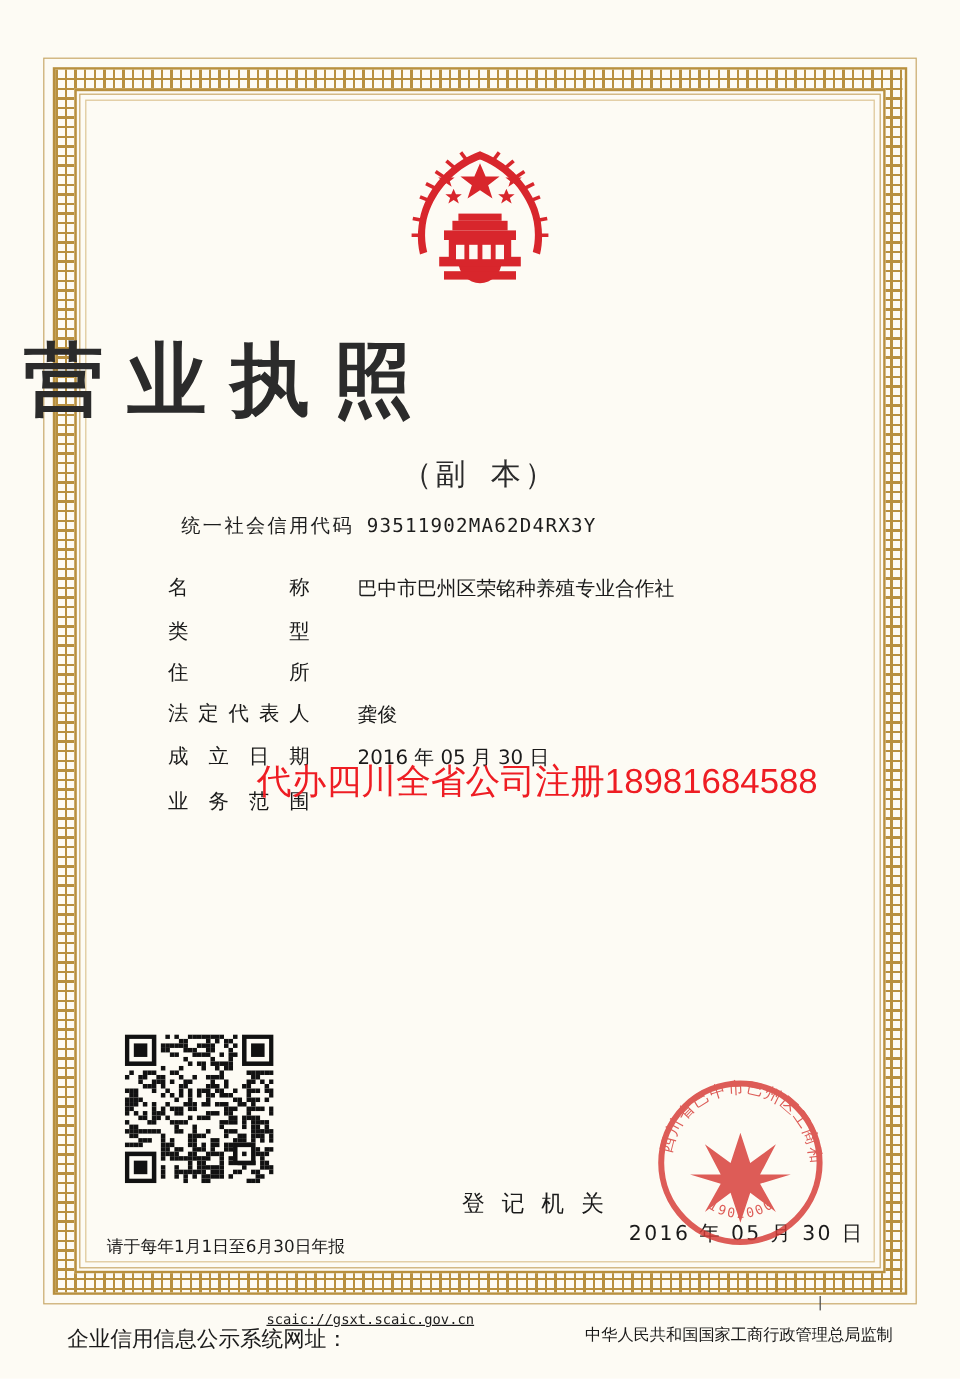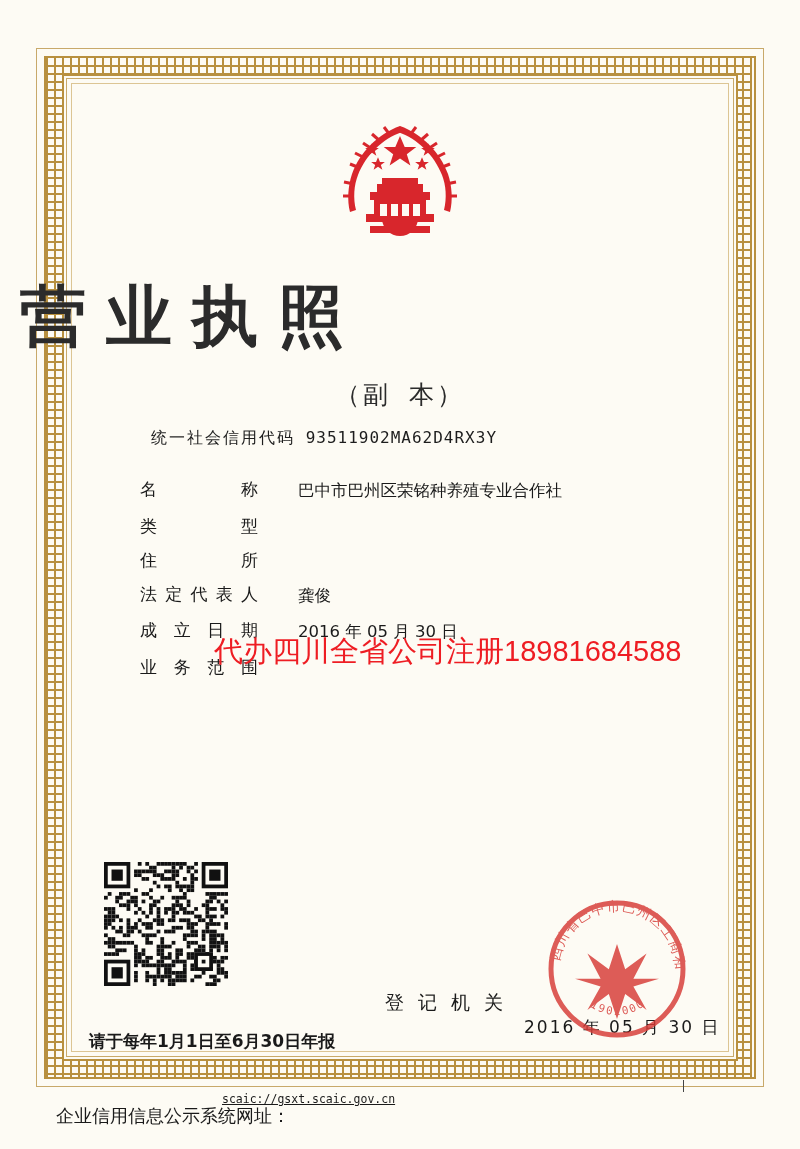--- a/index.html
+++ b/index.html
@@ -183,23 +183,22 @@
     width: 124px;
     height: 124px;
     display: block;
   }
 
   .renew-note {
     position: absolute;
     left: 89px;
     top: 1030px;
     font-family: "DejaVu Sans", "Liberation Sans", sans-serif;
-    font-size: 17px;
+    font-size: 14px;
     color: #1a1a1a;
-    font-weight: bold;
   }
 
   .registrar {
     position: absolute;
     left: 385px;
     top: 950px;
     font-family: "DejaVu Sans", "Liberation Sans", sans-serif;
     font-size: 19px;
     letter-spacing: 4px;
     color: #1a1a1a;
@@ -855,15 +854,16 @@
       <text font-family="'DejaVu Sans Mono',monospace" font-size="11" fill="#d63a35" letter-spacing="2">
         <textPath href="#sealArcBottom" startOffset="30%">1902000</textPath>
       </text>
     </svg>
   </div>
 
   <div class="watermark">代办四川全省公司注册18981684588</div>
 
   <div class="footer-left">企业信用信息公示系统网址：</div>
   <div class="footer-url">scaic://gsxt.scaic.gov.cn</div>
+  <div class="footer-right">中华人民共和国国家工商行政管理总局监制</div>
   <div class="bottom-tick"></div>
 
 </div>
 
 </body></html>

